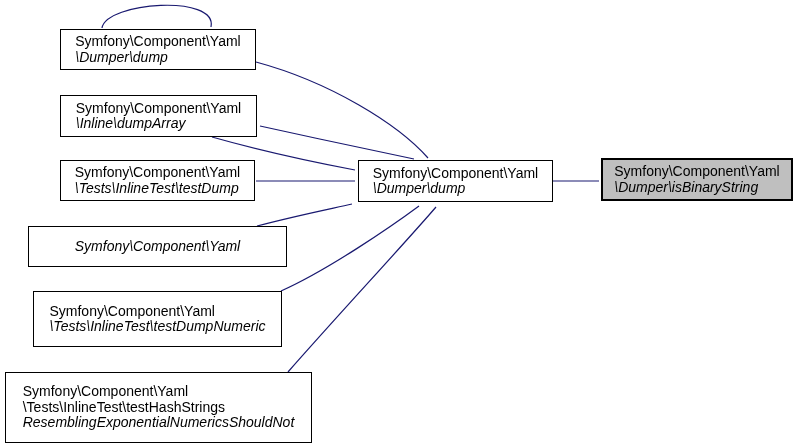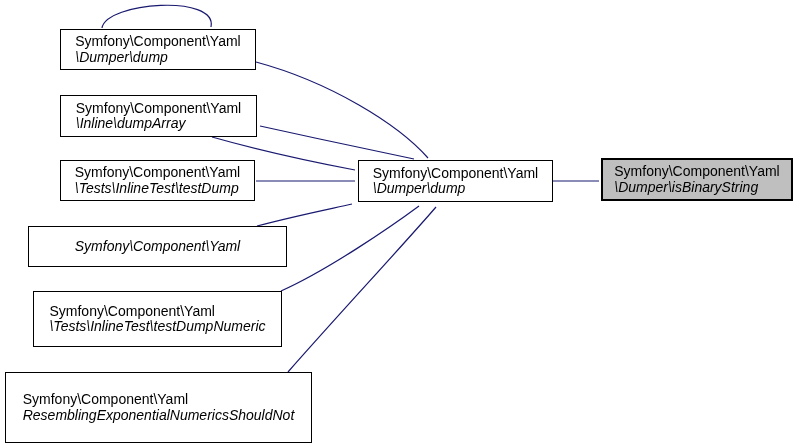--- a/index.html
+++ b/index.html
@@ -81,20 +81,21 @@
     </div>
     <div class="node" style="left: 33px; top: 291px; width: 249px; height: 56px;">
       <div class="node-label">
         <div class="node-line">Symfony\Component\Yaml</div>
         <div class="node-line">\Tests\InlineTest\testDumpNumeric</div>
       </div>
     </div>
     <div class="node" style="left: 5px; top: 372px; width: 307px; height: 71px;">
       <div class="node-label">
         <div class="node-line">Symfony\Component\Yaml</div>
+        <div class="node-line">\Tests\InlineTest\testHashStrings</div>
         <div class="node-line">ResemblingExponentialNumericsShouldNot</div>
       </div>
     </div>
     <div class="node" style="left: 358px; top: 160px; width: 195px; height: 42px;">
       <div class="node-label">
         <div class="node-line">Symfony\Component\Yaml</div>
         <div class="node-line">\Dumper\dump</div>
       </div>
     </div>
     <div class="node current" style="left: 601px; top: 158px; width: 192px; height: 43px; background: rgb(191, 191, 191);">

